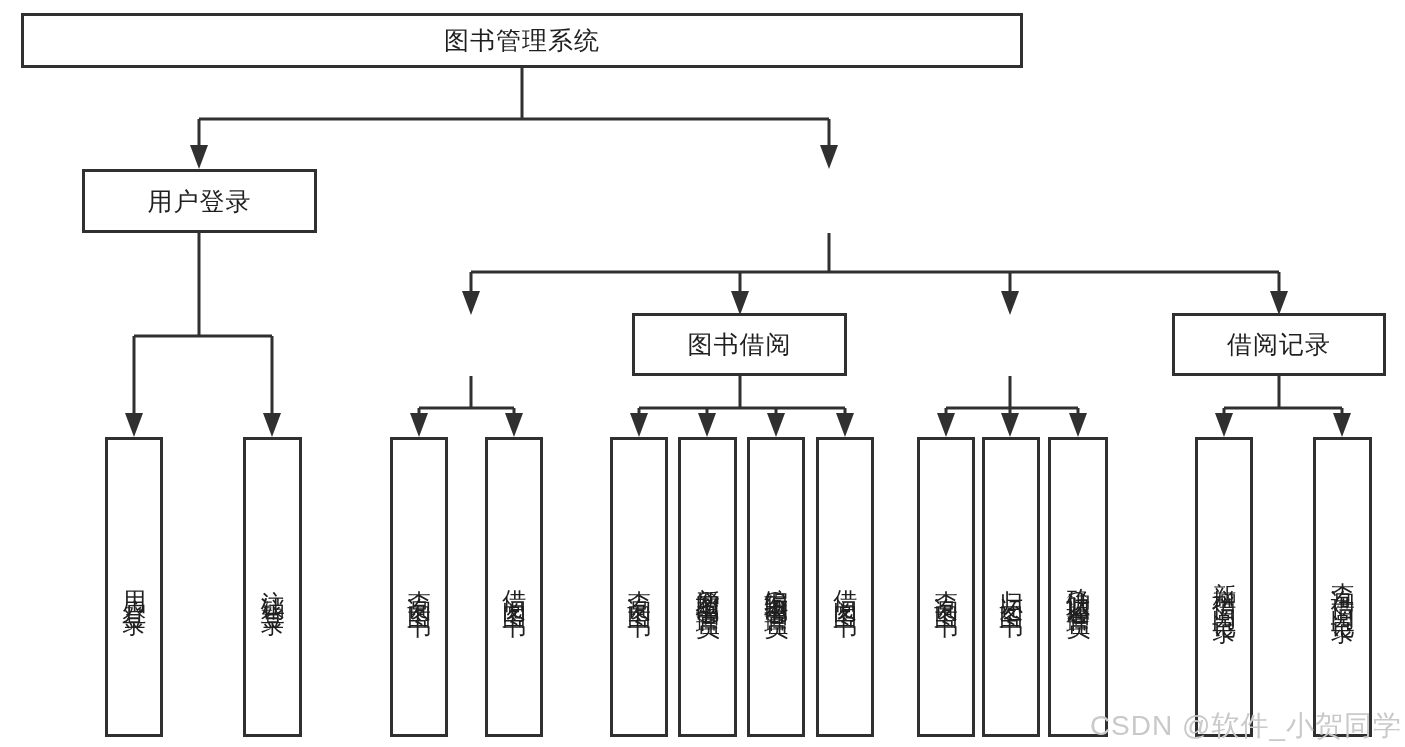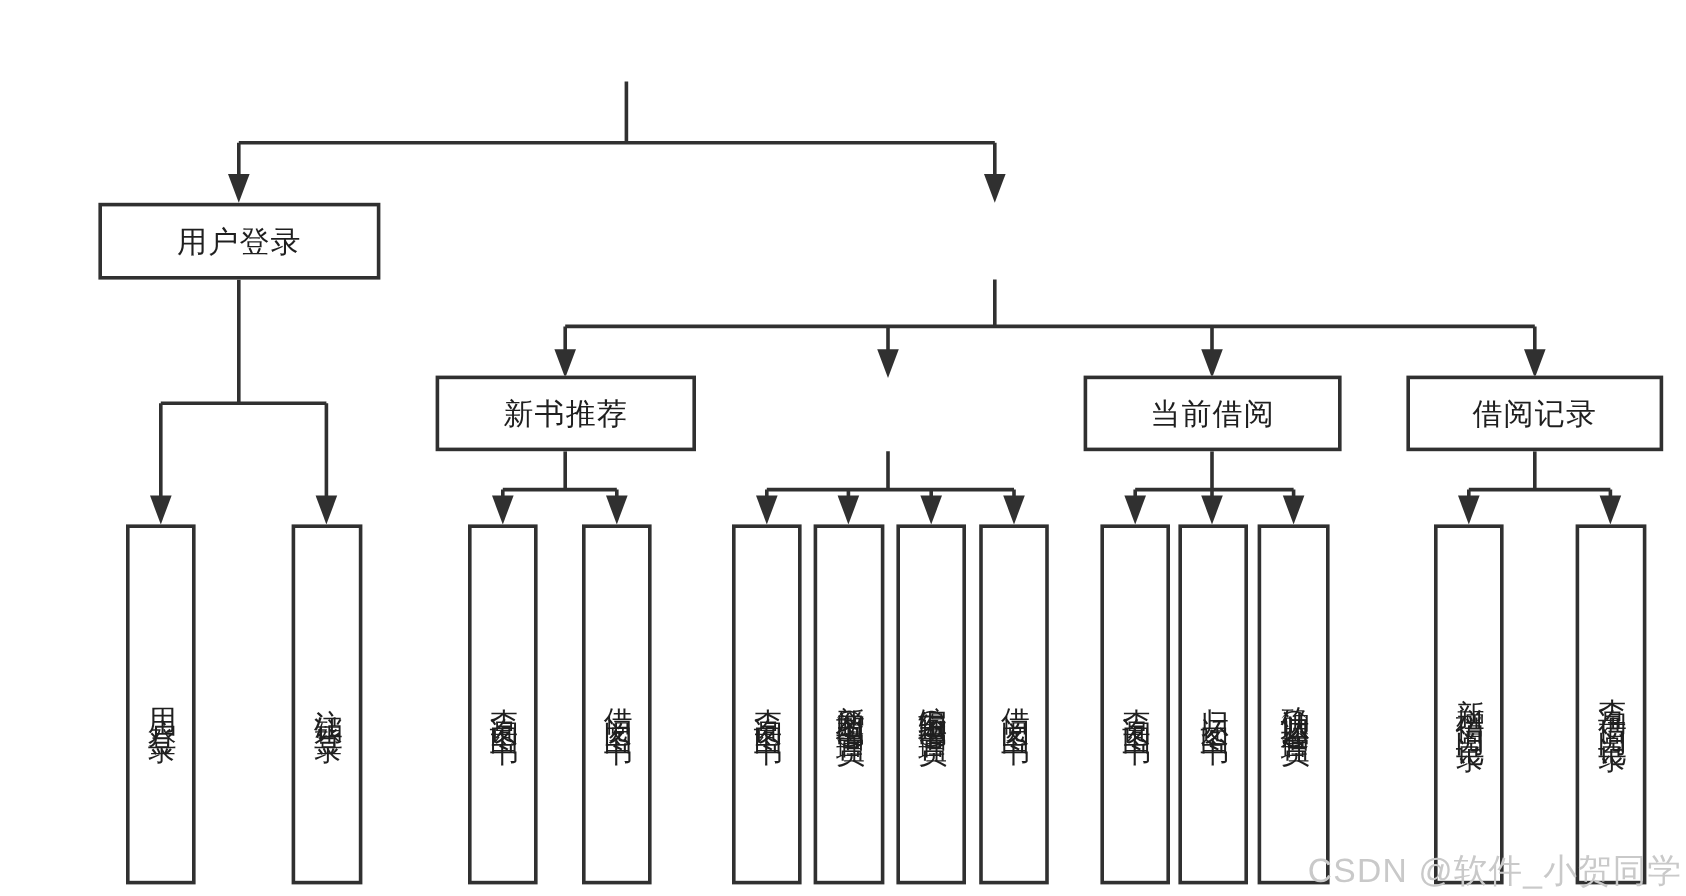--- a/index.html
+++ b/index.html
@@ -106,30 +106,30 @@
     <path d="M1010 376 V408 M946 408 H1078 M946 408 V424 M1010 408 V424 M1078 408 V424"></path>
     <polygon points="937,413 955,413 946,437"></polygon>
     <polygon points="1001,413 1019,413 1010,437"></polygon>
     <polygon points="1069,413 1087,413 1078,437"></polygon>
 
     <path d="M1279 376 V408 M1224 408 H1342 M1224 408 V424 M1342 408 V424"></path>
     <polygon points="1215,413 1233,413 1224,437"></polygon>
     <polygon points="1333,413 1351,413 1342,437"></polygon>
   </svg>
 
+  <div class="node node--h node--root" style="left:21px; top:13px; width:1002px; height:55px;">
+    <span class="node-label">图书管理系统</span>
+  </div>
 
   <div class="node node--h" style="left:82px; top:169px; width:235px; height:64px;">
     <span class="node-label">用户登录</span>
   </div>
 
-  <div class="node node--h" style="left:363px; top:313px; width:217px; height:63px;">
-    <span class="node-label">新书推荐</span>
-  </div>
-  <div class="node node--h" style="left:903px; top:313px; width:215px; height:63px;">
-    <span class="node-label">当前借阅</span>
+  <div class="node node--h" style="left:632px; top:313px; width:215px; height:63px;">
+    <span class="node-label">图书借阅</span>
   </div>
   <div class="node node--h" style="left:1172px; top:313px; width:214px; height:63px;">
     <span class="node-label">借阅记录</span>
   </div>
 
   <div class="node node--leaf" style="left:105px; top:437px; width:58px; height:300px;">
     <span class="node-label">用户登录</span>
   </div>
   <div class="node node--leaf" style="left:243px; top:437px; width:59px; height:300px;">
     <span class="node-label">注销登录</span>

